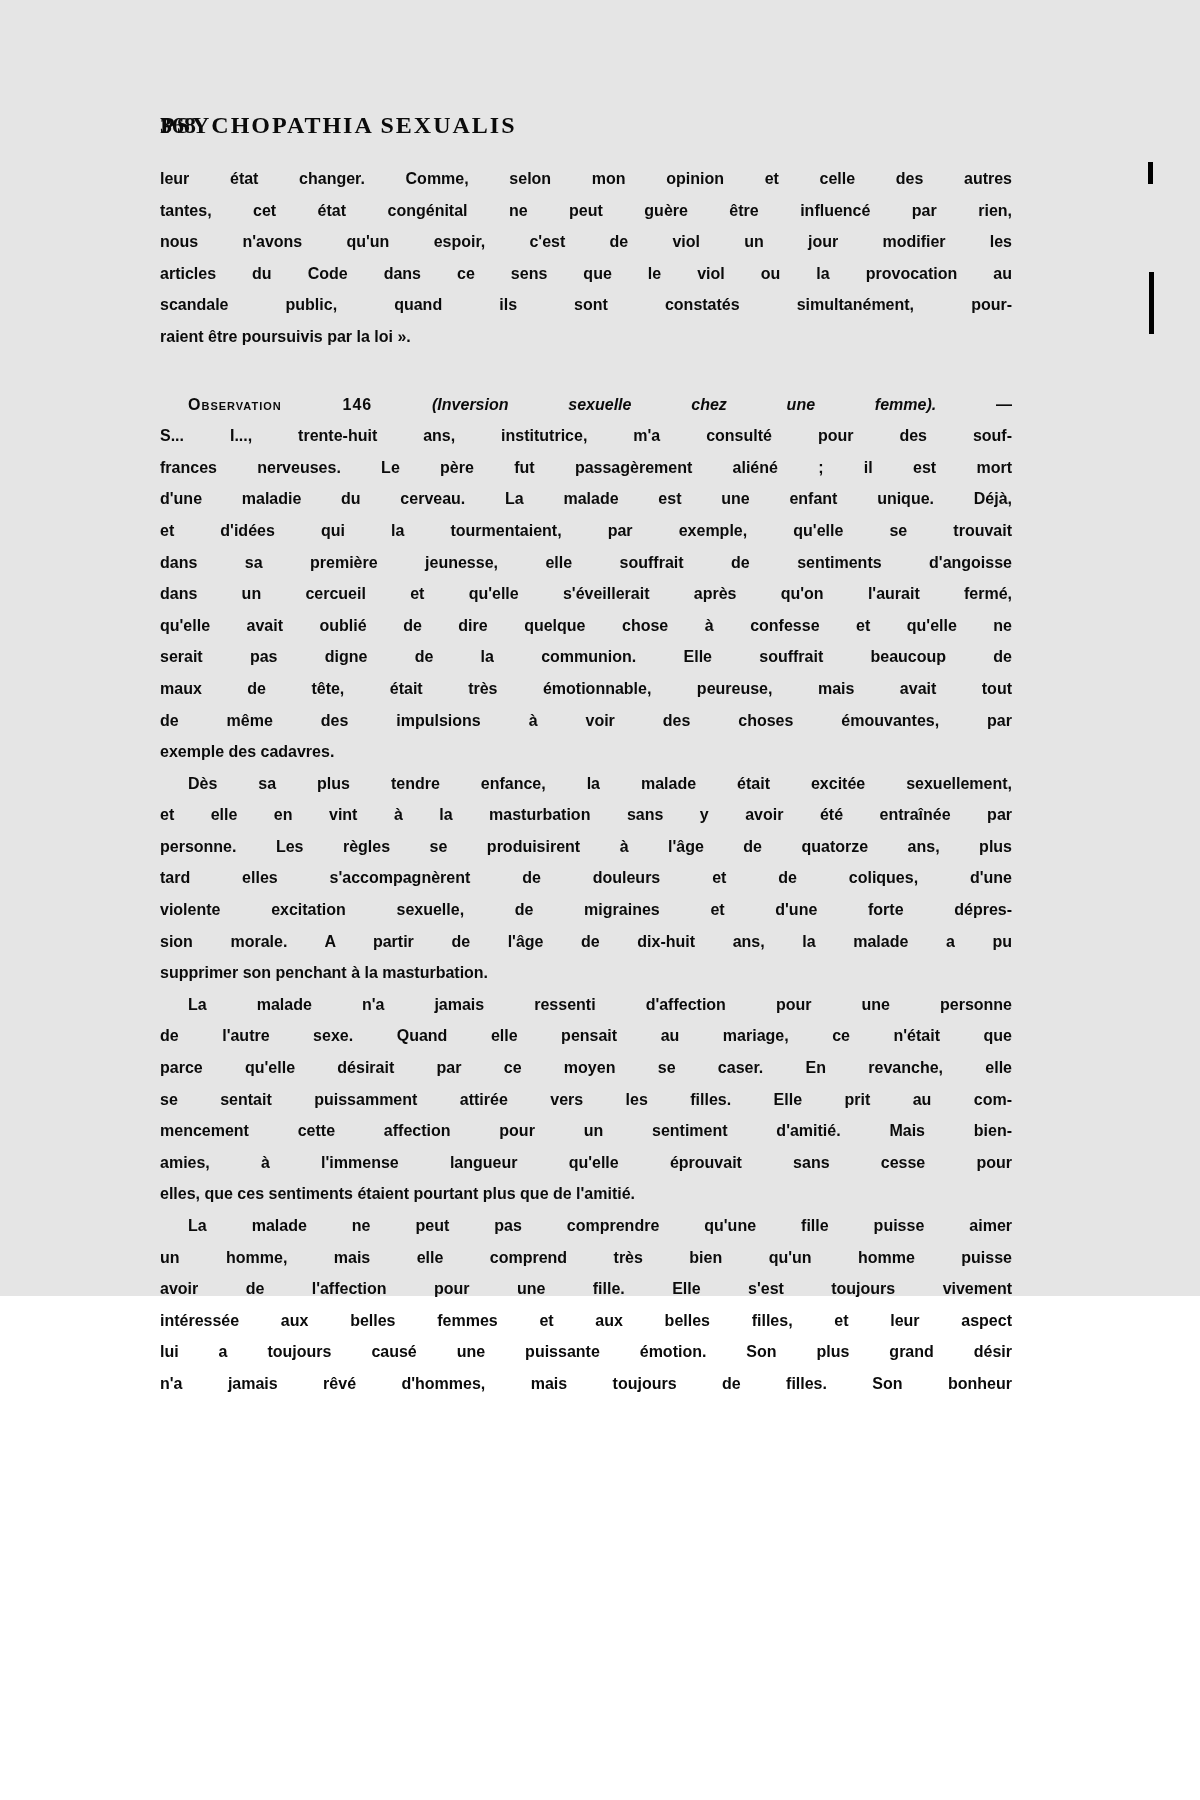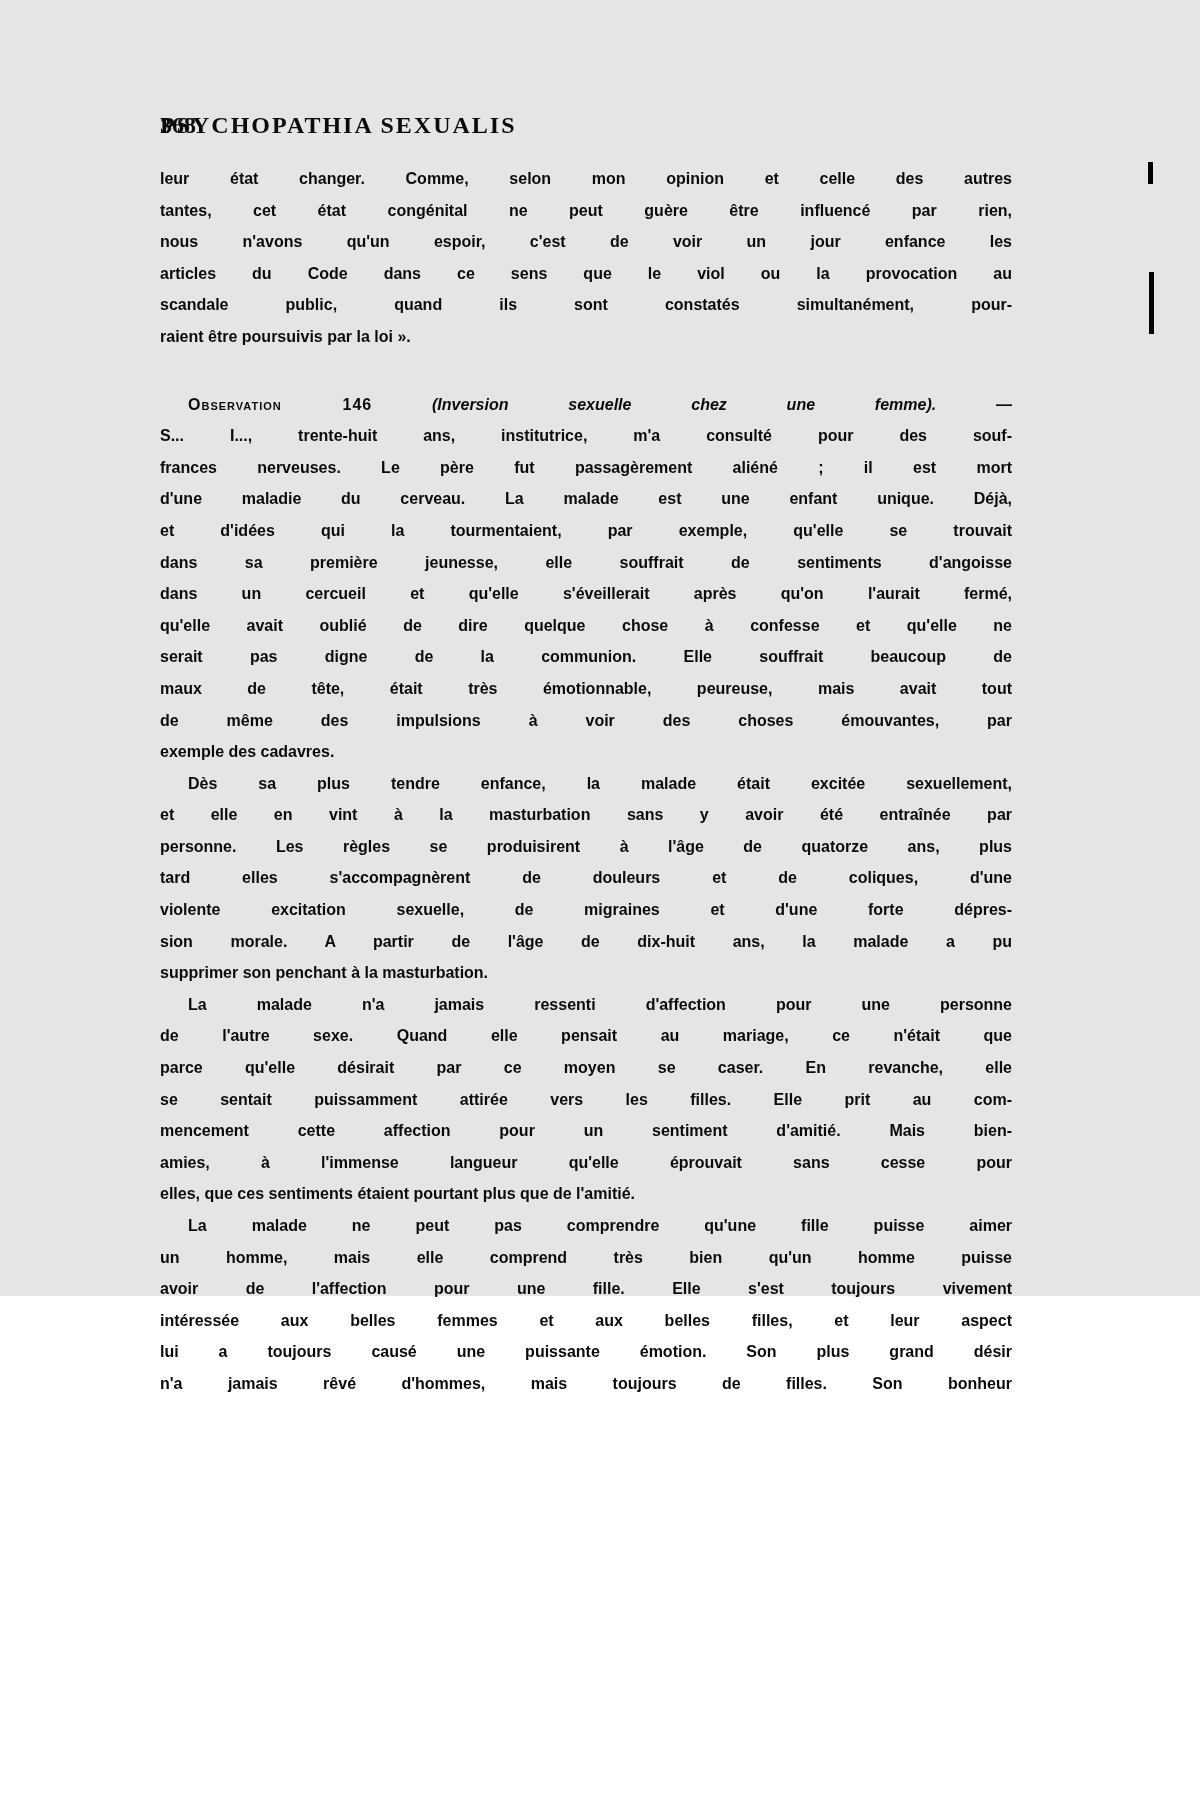--- a/index.html
+++ b/index.html
@@ -26,21 +26,21 @@
 
   <div class="header">
     <span class="page-number">368</span>
     <div class="running-title">PSYCHOPATHIA SEXUALIS</div>
   </div>
 
   <div class="body-text">
     <div>
       <div class="line">leur état changer. Comme, selon mon opinion et celle des autres</div>
       <div class="line">tantes, cet état congénital ne peut guère être influencé par rien,</div>
-      <div class="line">nous n'avons qu'un espoir, c'est de voir un jour enfance les</div>
+      <div class="line">nous n'avons qu'un espoir, c'est de viol un jour modifier les</div>
       <div class="line">articles du Code dans ce sens que le viol ou la provocation au</div>
       <div class="line">scandale public, quand ils sont constatés simultanément, pour-</div>
       <div class="line last">raient être poursuivis par la loi ».</div>
     </div>
 
     <div class="gap"></div>
 
     <div>
       <div class="line indent">
         <span class="obs-head">Observation 146</span>

